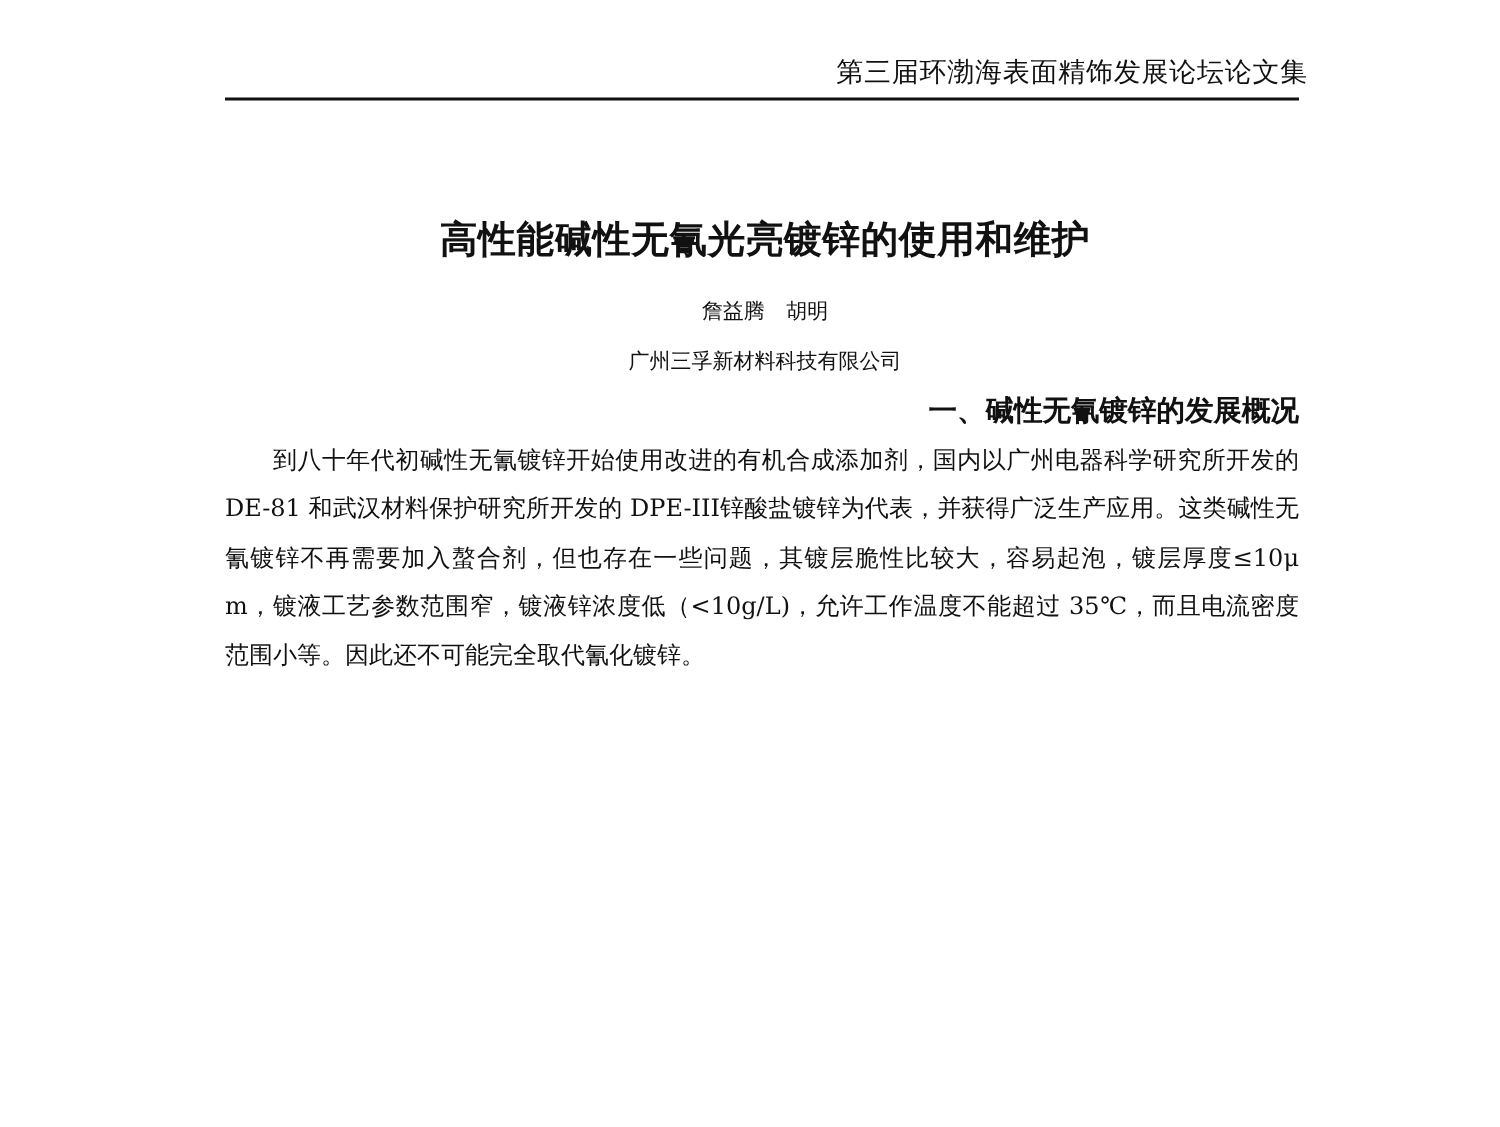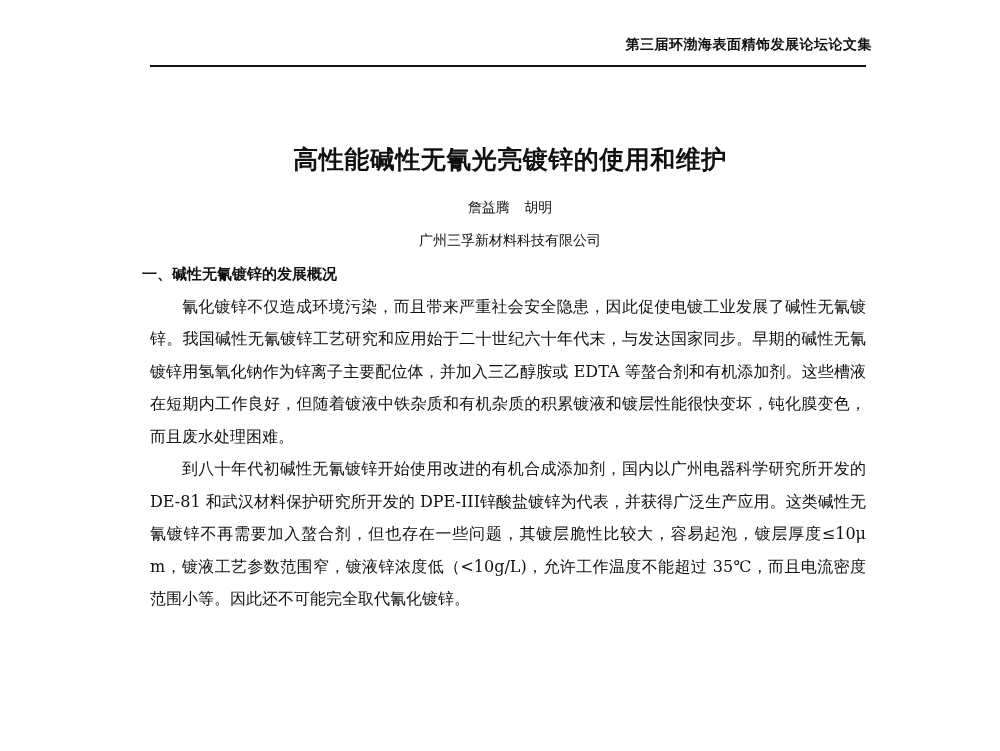--- a/index.html
+++ b/index.html
@@ -4,21 +4,21 @@
   <style>
     html, body { margin: 0; padding: 0; }
     body {
       width: 1000px; height: 751px; overflow: hidden;
       background: #ffffff; color: #111;
       font-family: "DejaVu Serif", "Liberation Serif", serif;
       position: relative;
     }
     .running-header {
       position: absolute; top: 36px; right: 128px;
-      font-size: 14px; font-weight: bold; letter-spacing: 0.5px;
+      font-size: 18px; font-weight: normal; letter-spacing: 0.5px;
       font-family: "DejaVu Sans", sans-serif;
     }
     .header-rule {
       position: absolute; top: 65px; left: 150px; width: 716px; height: 2px; background: #111;
     }
     .title {
       position: absolute; top: 143px; left: 0; width: 1020px; text-align: center;
       font-size: 25px; font-weight: bold; font-family: "DejaVu Sans", sans-serif;
       letter-spacing: 0.5px;
     }
@@ -28,32 +28,32 @@
     }
     .affiliation {
       position: absolute; top: 232px; left: 0; width: 1020px; text-align: center;
       font-size: 14px;
     }
     .content {
       position: absolute; top: 258px; left: 150px; width: 716px;
       font-size: 16px; line-height: 32.5px;
     }
     .section-heading {
-      font-weight: bold; font-family: "DejaVu Sans", sans-serif; font-size: 15px;
+      font-weight: bold; font-family: "DejaVu Sans", sans-serif; font-size: 19px;
       margin-left: -8px;
+      text-align: right;
     }
     .para { text-indent: 2em; text-align: justify; margin: 0; }
   </style>
 </head>
 <body>
 
 <div class="running-header">第三届环渤海表面精饰发展论坛论文集</div>
 <div class="header-rule"></div>
 
 <div class="title">高性能碱性无氰光亮镀锌的使用和维护</div>
 <div class="authors">詹益腾  胡明</div>
 <div class="affiliation">广州三孚新材料科技有限公司</div>
 
 <div class="content">
   <div class="section-heading">一、碱性无氰镀锌的发展概况</div>
-  <p class="para">氰化镀锌不仅造成环境污染，而且带来严重社会安全隐患，因此促使电镀工业发展了碱性无氰镀锌。我国碱性无氰镀锌工艺研究和应用始于二十世纪六十年代末，与发达国家同步。早期的碱性无氰镀锌用氢氧化钠作为锌离子主要配位体，并加入三乙醇胺或 EDTA 等螯合剂和有机添加剂。这些槽液在短期内工作良好，但随着镀液中铁杂质和有机杂质的积累镀液和镀层性能很快变坏，钝化膜变色，而且废水处理困难。</p>
   <p class="para">到八十年代初碱性无氰镀锌开始使用改进的有机合成添加剂，国内以广州电器科学研究所开发的 DE-81 和武汉材料保护研究所开发的 DPE-III锌酸盐镀锌为代表，并获得广泛生产应用。这类碱性无氰镀锌不再需要加入螯合剂，但也存在一些问题，其镀层脆性比较大，容易起泡，镀层厚度≤10μ m，镀液工艺参数范围窄，镀液锌浓度低（&lt;10g/L)，允许工作温度不能超过 35℃，而且电流密度范围小等。因此还不可能完全取代氰化镀锌。</p>
 </div>
 
 </body></html>

